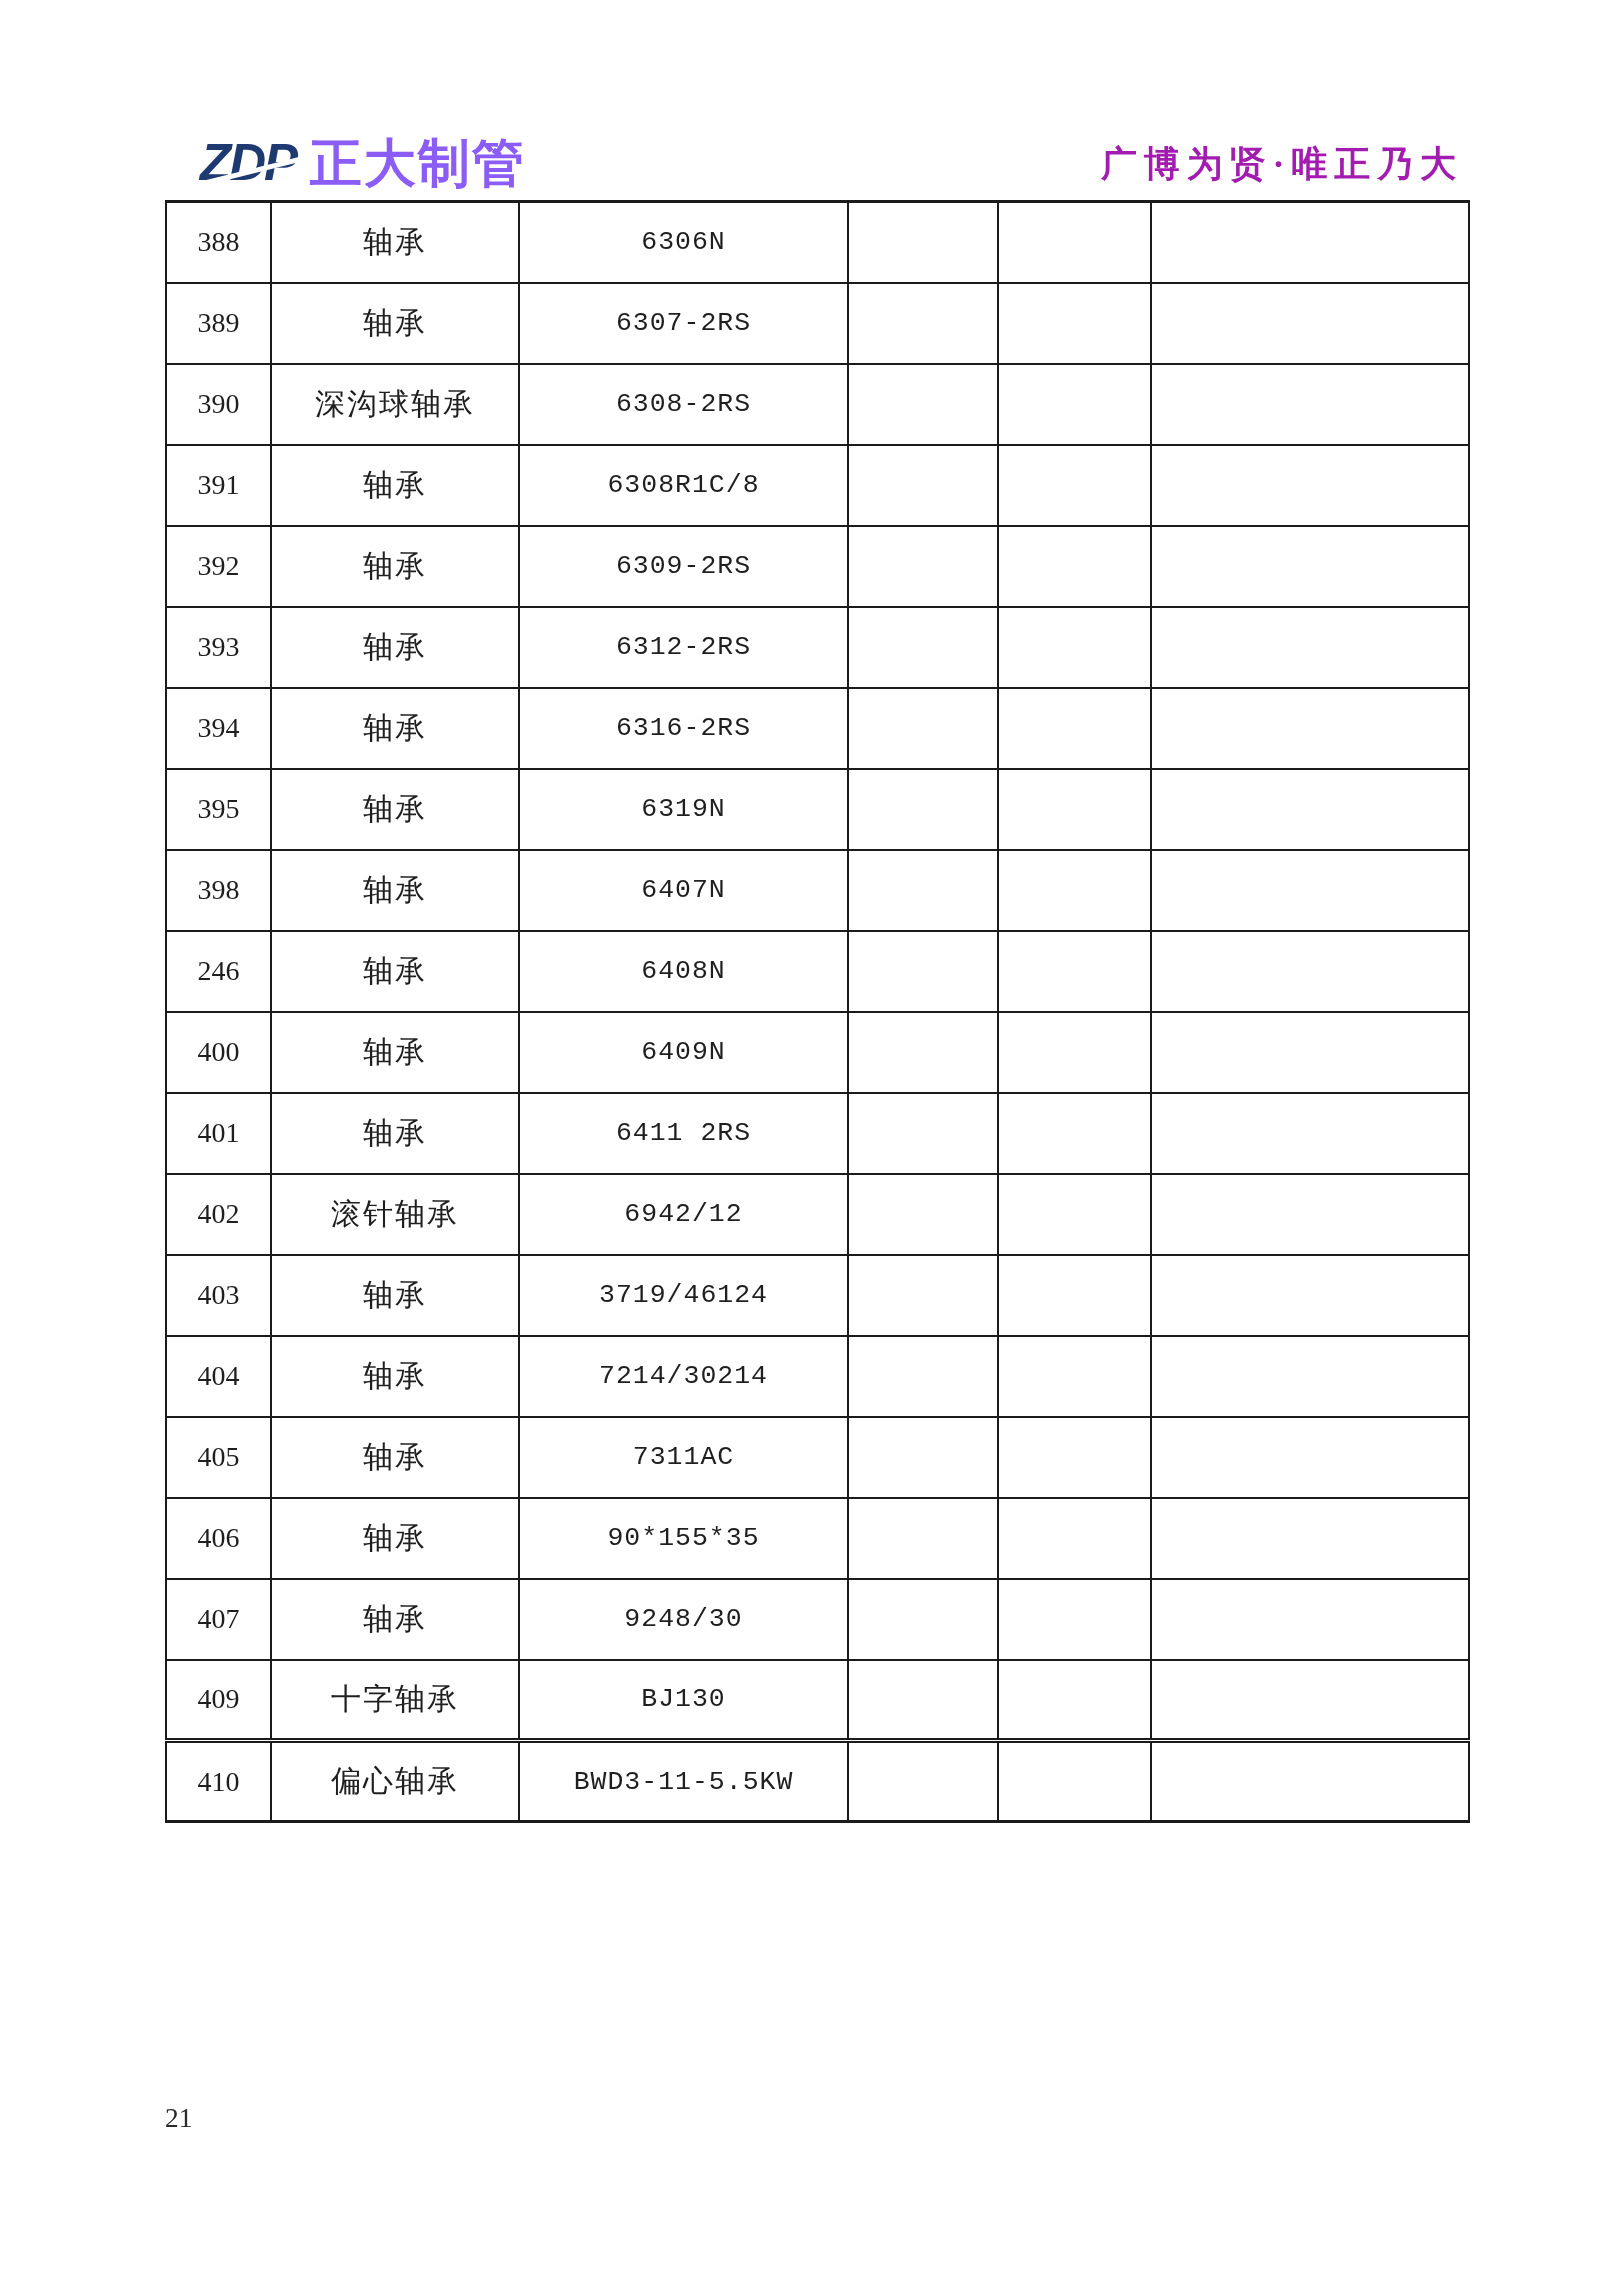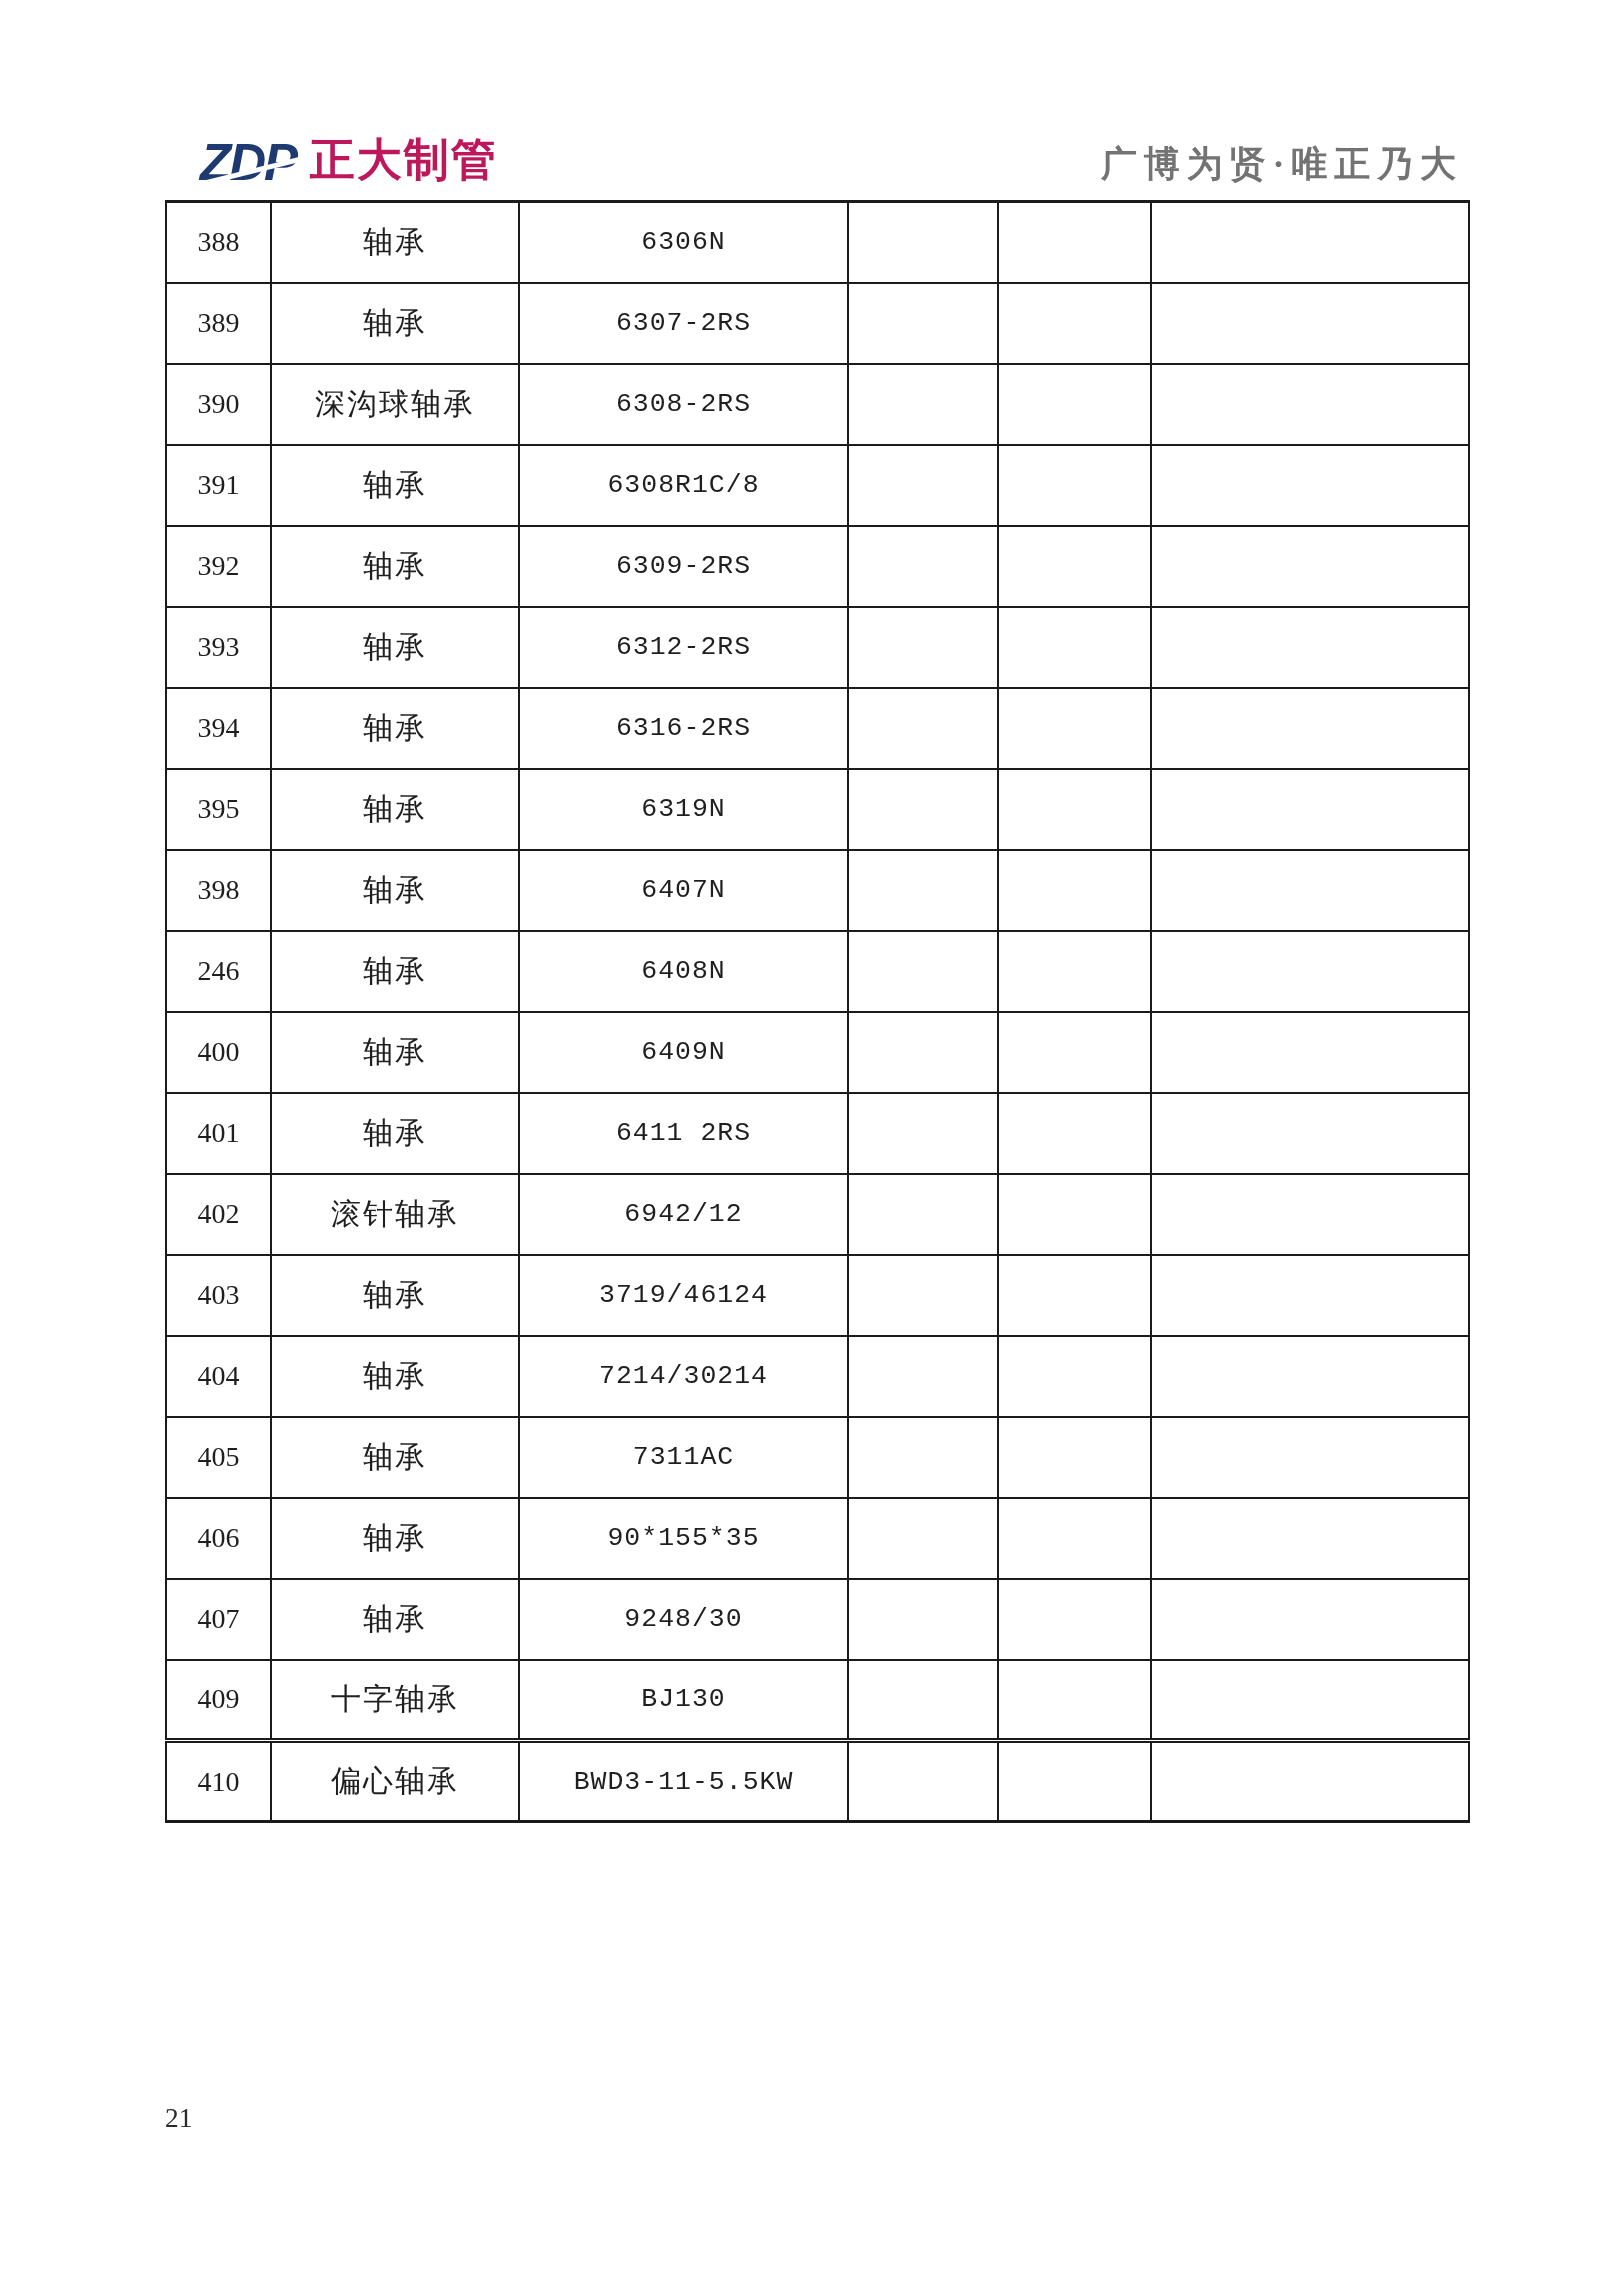--- a/index.html
+++ b/index.html
@@ -24,33 +24,33 @@
     font-size:51px;line-height:51px;
     letter-spacing:-2px;
     color:#1e3a70;
   }
   .logo-swoosh{
     position:absolute;left:-7.8px;bottom:13.7px;width:118px;height:4.9px;
     background:#ffffff;transform:rotate(-14deg);
     pointer-events:none;
   }
   .logo-company{
-    font-family:Liberation Mono, monospace;
+    font-family:Liberation Serif, serif;
     font-weight:bold;
-    font-size:45px;line-height:49px;
-    color:#be185d;
+    font-size:52px;line-height:49px;
+    color:#8b5cf6;
     letter-spacing:2px;
   }
   .slogan{
     position:absolute;right:156px;top:143px;
     font-family:"Liberation Serif", serif;
     font-weight:bold;
     font-size:36px;line-height:43px;
     letter-spacing:6.9px;
-    color:#737373;
+    color:#a21caf;
     white-space:nowrap;
   }
 
   
   table.parts{
     position:absolute;left:165px;top:200px;
     width:1303px;
     border-collapse:collapse;
     table-layout:fixed;
   }

